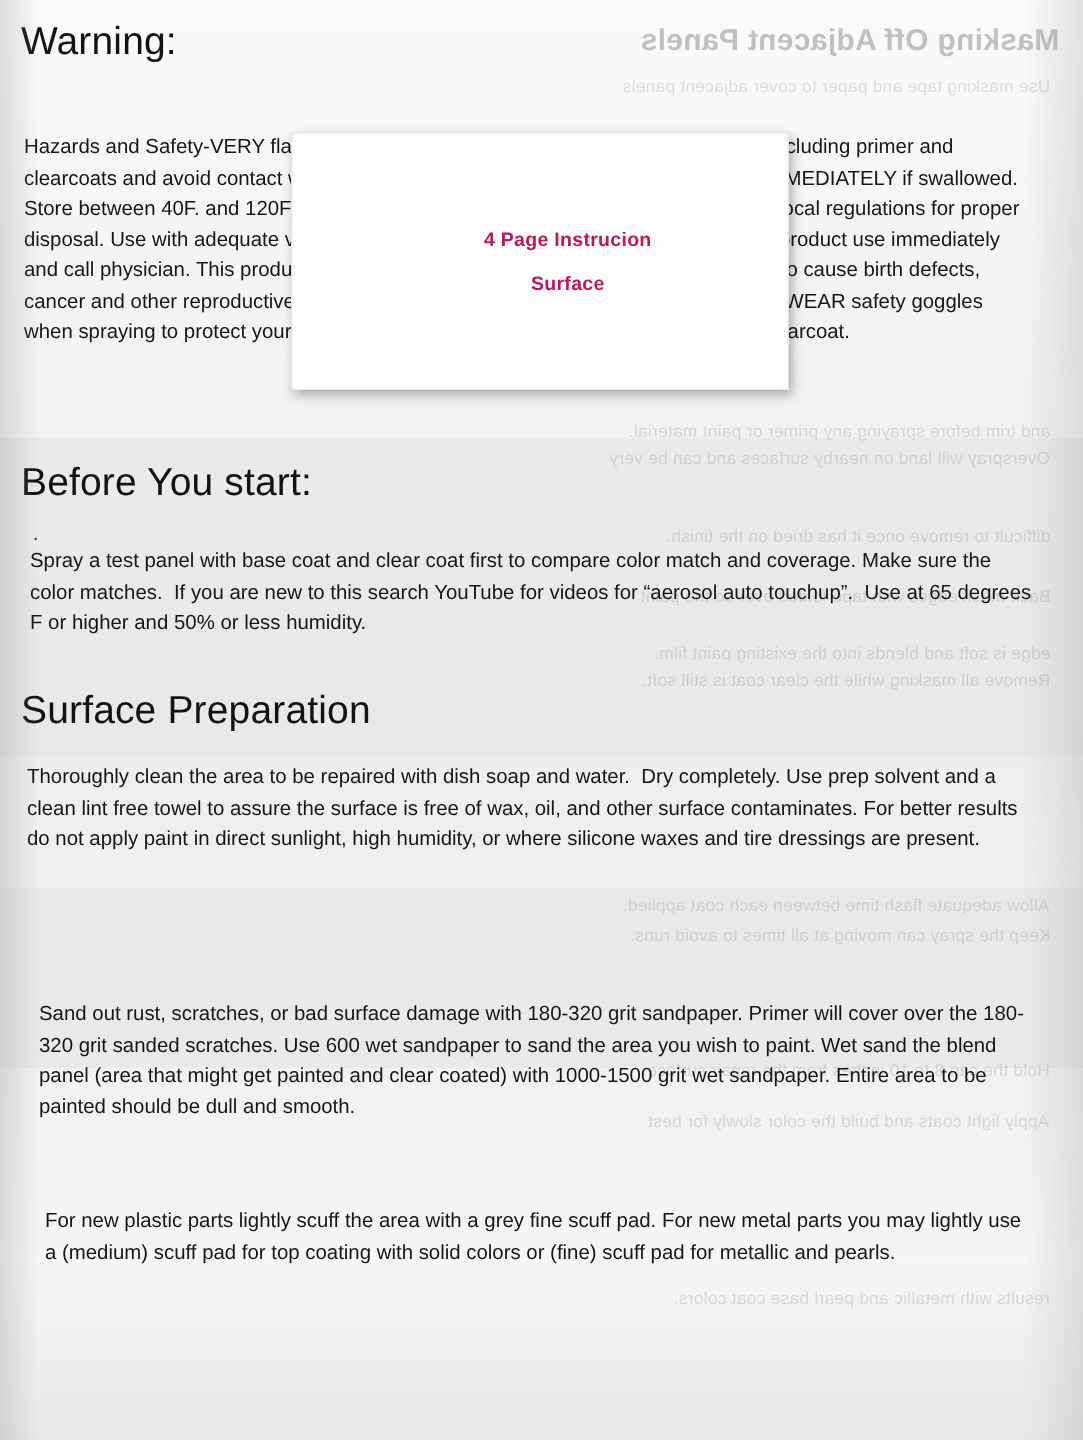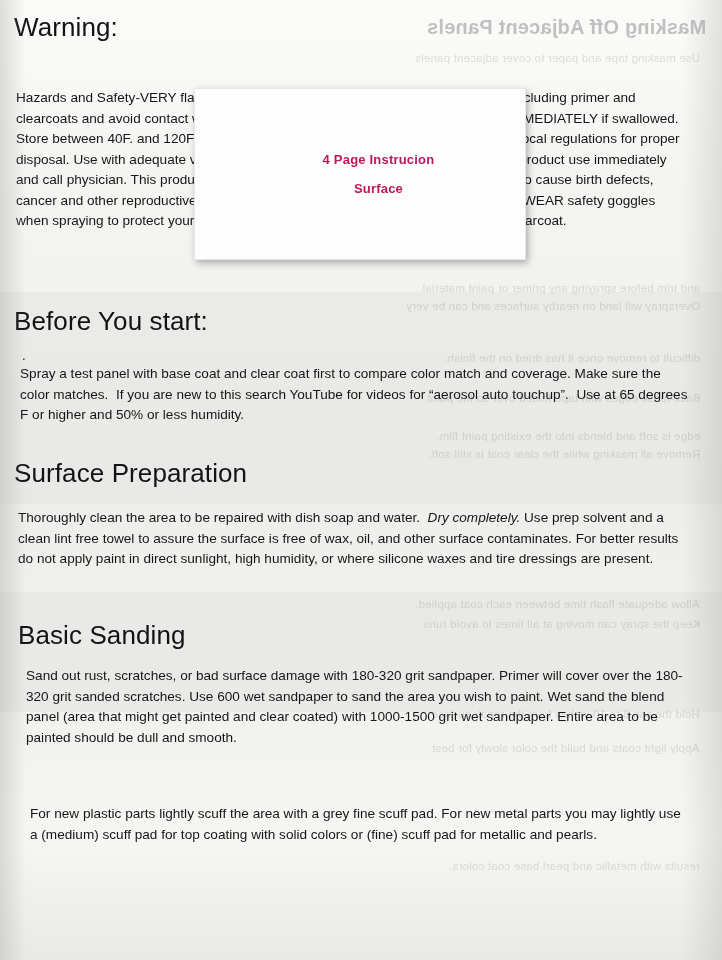--- a/index.html
+++ b/index.html
@@ -79,21 +79,21 @@
     color: #131313;
   }
   p.para {
     position: absolute;
     margin: 0;
     font-size: 13.6px;
     line-height: 20.5px;
     color: #161616;
     white-space: pre-wrap;
   }
-  .em { font-style: italic; }
+  .em { }
 
   
   .card {
     position: absolute;
     left: 194px;
     top: 88px;
     width: 330px;
     height: 170px;
     background: #fdfdfd;
     box-shadow: 2px 3px 7px rgba(0,0,0,0.30);
@@ -147,21 +147,20 @@
     <h1 class="heading" style="left:14px; top:12px;">Warning:</h1>
     <p class="para" style="left:16px; top:88px; width:664px;">Hazards and Safety-VERY flammable. Avoid breathing vapors from touch-up paint including primer and clearcoats and avoid contact with skin. Keep away from children. Call a physician IMMEDIATELY if swallowed. Store between 40F. and 120F. DO NOT STORE IN CAR and avoid freezing. Follow local regulations for proper disposal. Use with adequate ventilation. If you experience dizziness or nausea stop product use immediately and call physician. This product contains chemicals known to the State of California to cause birth defects, cancer and other reproductive harm. WEAR an approved active paint respirator and WEAR safety goggles when spraying to protect your lungs and eyes. This includes the primer, paint and clearcoat.</p>
 
     <h1 class="heading" style="left:14px; top:306px;">Before You start:</h1>
     <div class="dot">.</div>
     <p class="para" style="left:20px; top:364px; width:672px;">Spray a test panel with base coat and clear coat first to compare color match and coverage. Make sure the color matches.  If you are new to this search YouTube for videos for “aerosol auto touchup”.  Use at 65 degrees F or higher and 50% or less humidity.</p>
 
     <h1 class="heading" style="left:14px; top:458px;">Surface Preparation</h1>
     <p class="para" style="left:18px; top:508px; width:668px;"><span>Thoroughly clean the area to be repaired with dish soap and water.  </span><span class="em">Dry completely.</span><span> Use prep solvent and a clean lint free towel to assure the surface is free of wax, oil, and other surface contaminates. For better results do not apply paint in direct sunlight, high humidity, or where silicone waxes and tire dressings are present.</span></p>
 
-    <h1 class="heading" style="left:18px; top:620px;">Basic Sanding</h1>
     <p class="para" style="left:26px; top:666px; width:668px;">Sand out rust, scratches, or bad surface damage with 180-320 grit sandpaper. Primer will cover over the 180-320 grit sanded scratches. Use 600 wet sandpaper to sand the area you wish to paint. Wet sand the blend panel (area that might get painted and clear coated) with 1000-1500 grit wet sandpaper. Entire area to be painted should be dull and smooth.</p>
     <p class="para" style="left:30px; top:804px; width:662px;">For new plastic parts lightly scuff the area with a grey fine scuff pad. For new metal parts you may lightly use a (medium) scuff pad for top coating with solid colors or (fine) scuff pad for metallic and pearls.</p>
   </div>
 
   <div class="paper-shade-left"></div>
   <div class="paper-shade-right"></div>
   <div class="paper-shade-bottom"></div>
 
   <div class="card">
     <div class="card-line">4 Page Instrucion</div>

